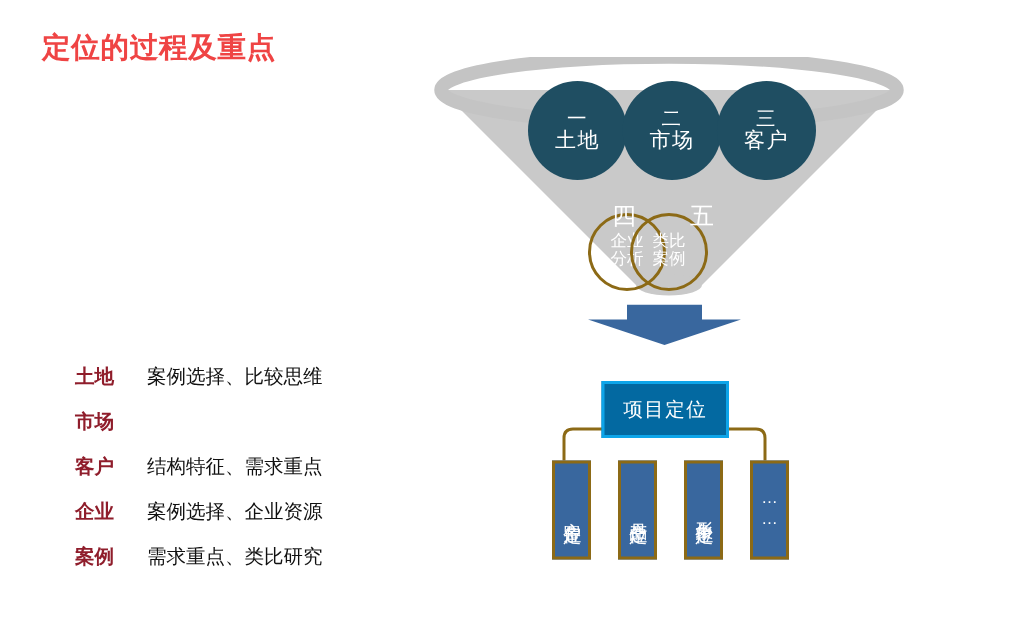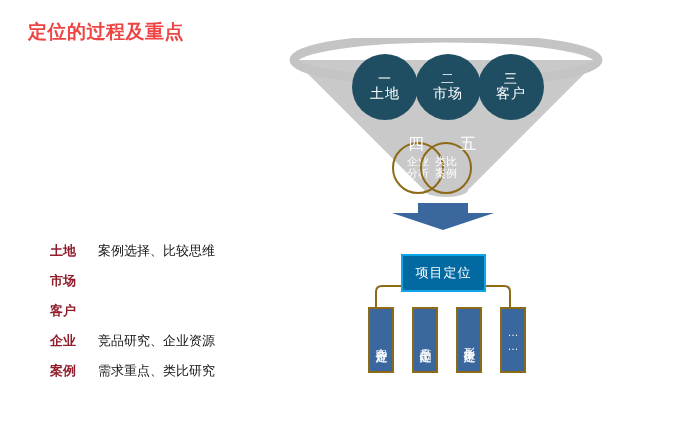--- a/index.html
+++ b/index.html
@@ -208,24 +208,25 @@
   <div id="keylist">
     <div class="kl-row">
       <span class="kl-label">土地</span>
       <span class="kl-desc">案例选择、比较思维</span>
     </div>
     <div class="kl-row">
       <span class="kl-label">市场</span>
     </div>
     <div class="kl-row">
       <span class="kl-label">客户</span>
+      <span class="kl-desc">结构特征、需求重点</span>
     </div>
     <div class="kl-row">
       <span class="kl-label">企业</span>
-      <span class="kl-desc">竞品研究、企业资源</span>
+      <span class="kl-desc">案例选择、企业资源</span>
     </div>
     <div class="kl-row">
       <span class="kl-label">案例</span>
       <span class="kl-desc">需求重点、类比研究</span>
     </div>
   </div>
 
   <div id="funnel-wrap">
     <svg id="funnel-svg" width="340" height="175" viewBox="0 0 340 175">
 

